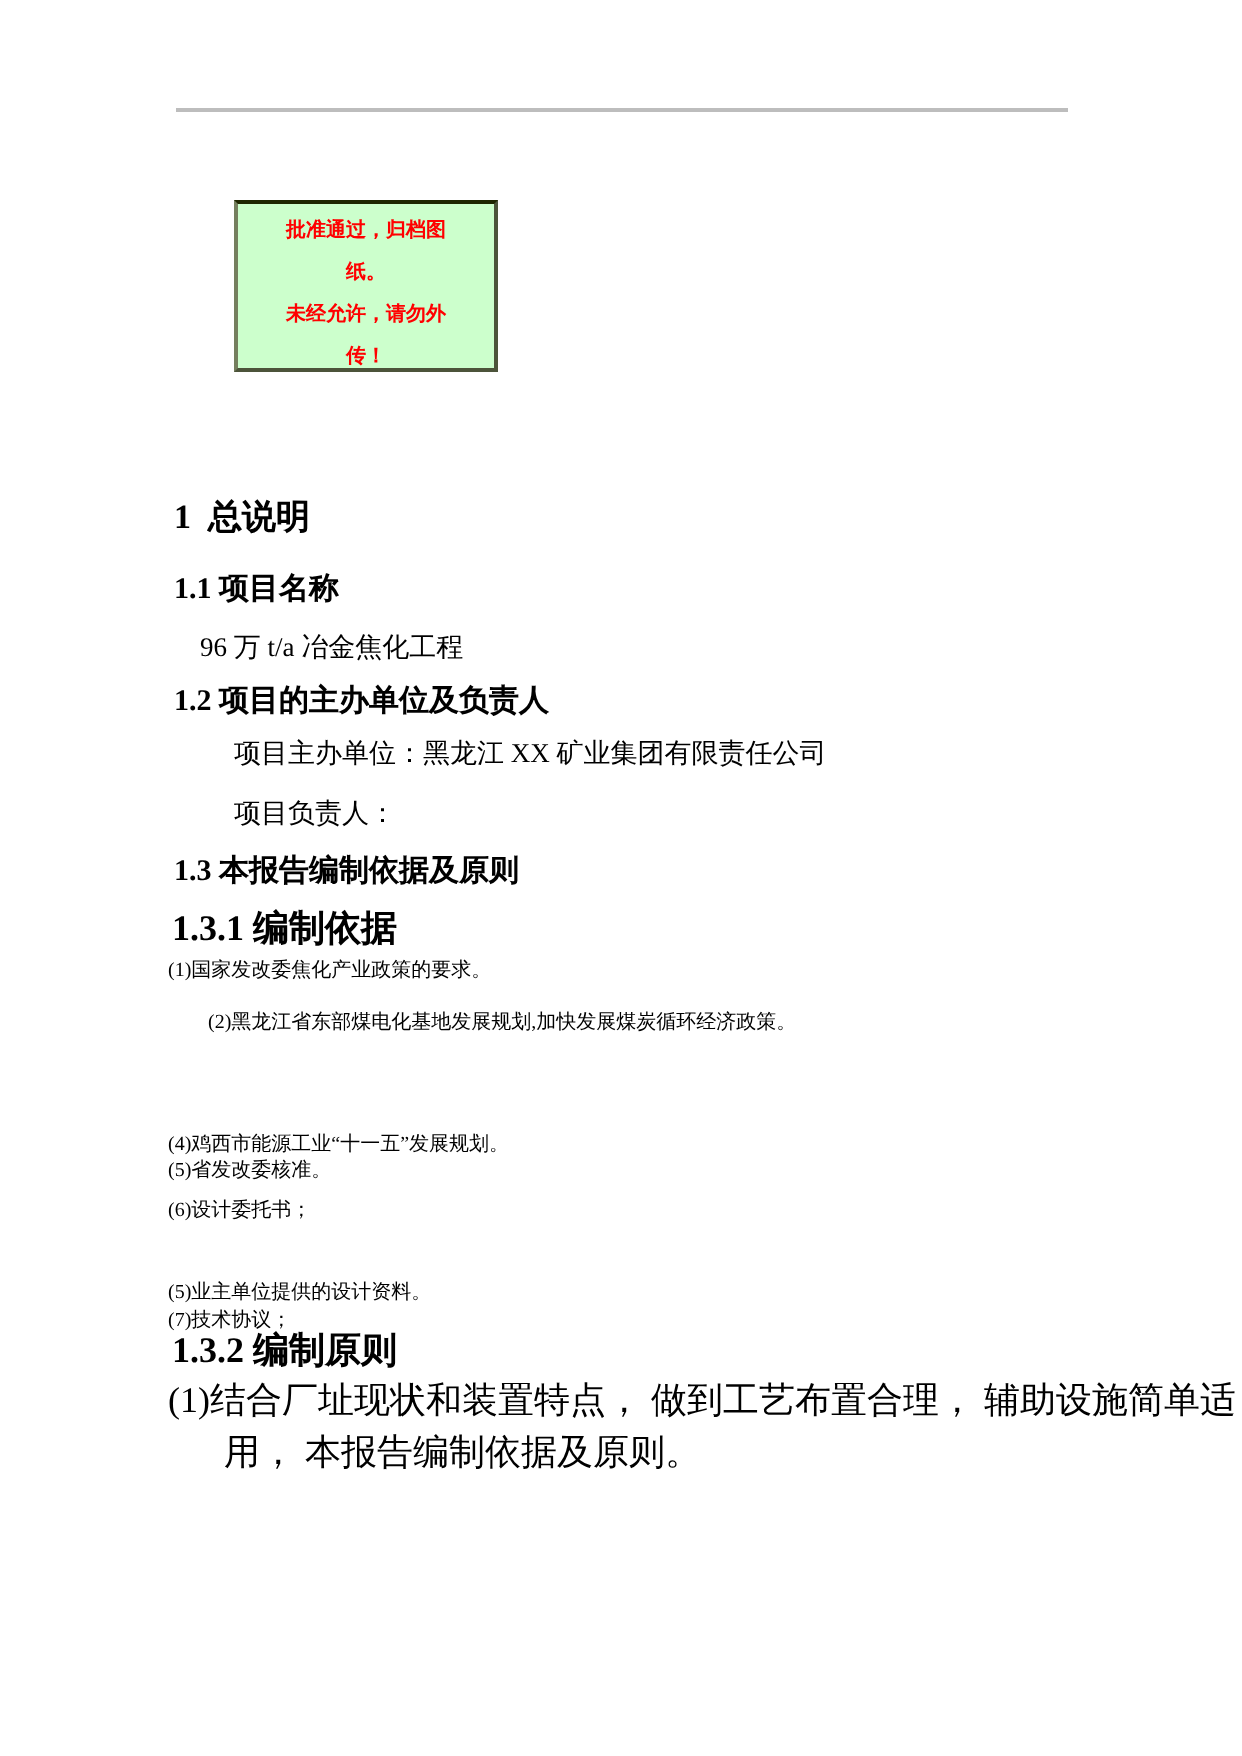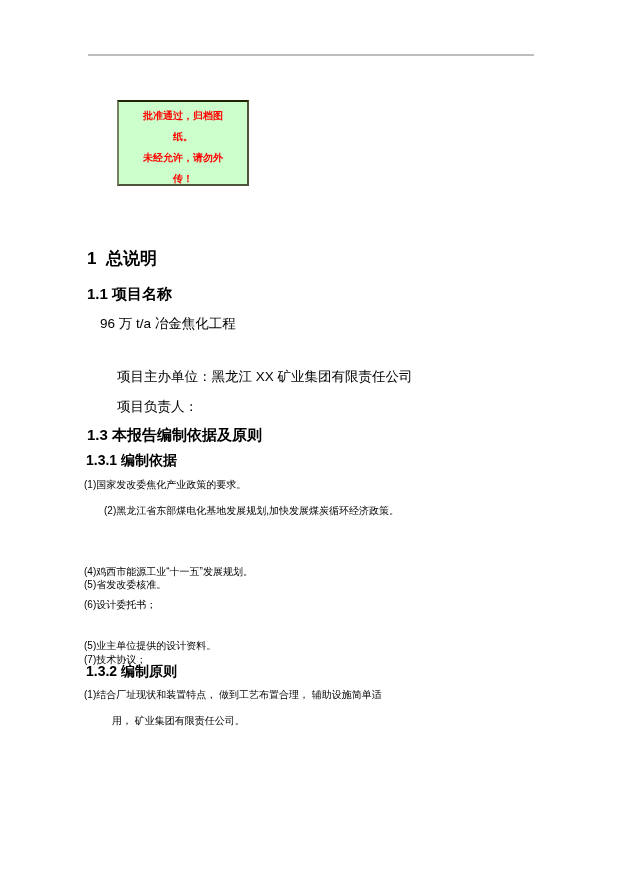--- a/index.html
+++ b/index.html
@@ -6,21 +6,21 @@
     margin: 0;
     padding: 0;
     background: #ffffff;
   }
   .page {
     position: relative;
     width: 621px;
     height: 878px;
     background: #ffffff;
     overflow: hidden;
-    font-family: Liberation Sans, sans-serif;
+    font-family: Liberation Serif, serif;
     color: #000000;
   }
   .header-rule {
     position: absolute;
     left: 88px;
     top: 54px;
     width: 446px;
     height: 2px;
     background: #bdbdbd;
   }
@@ -40,24 +40,24 @@
     line-height: 21px;
     text-align: center;
     padding-top: 3px;
   }
   .abs { position: absolute; white-space: pre; }
   .h1 {
     left: 87px; top: 247px;
     font-size: 17px; font-weight: bold;
   }
   .h2 { font-size: 15px; font-weight: bold; left: 87px; }
-  .h3 { font-size: 14px; font-weight: bold; left: 86px; }
+  .h3 { font-size: 18px; font-weight: bold; left: 86px; }
   .body-text { font-size: 13.5px; }
   .item { font-size: 10px; left: 84px; }
-  .para { font-size: 10px; }
+  .para { font-size: 18px; }
 
   .h-1-1   { top: 285px; }
   .pname   { left: 100px; top: 315px; }
   .h-1-2   { top: 341px; }
   .sponsor { left: 117px; top: 368px; }
   .leader  { left: 117px; top: 398px; }
   .h-1-3   { top: 426px; }
   .h-1-3-1 { top: 452px; }
   .it0 { top: 478px; }
   .it1 { top: 504px; margin-left: 20px; }
@@ -84,32 +84,33 @@
     <div>纸。</div>
     <div>未经允许，请勿外</div>
     <div>传！</div>
   </div>
 
   <div class="abs h1">1  总说明</div>
 
   <div class="abs h2 h-1-1">1.1 项目名称</div>
   <div class="abs body-text pname">96 万 t/a 冶金焦化工程</div>
 
+  <div class="abs h2 h-1-2">1.2 项目的主办单位及负责人</div>
   <div class="abs body-text sponsor">项目主办单位：黑龙江 XX 矿业集团有限责任公司</div>
   <div class="abs body-text leader">项目负责人：</div>
 
   <div class="abs h2 h-1-3">1.3 本报告编制依据及原则</div>
   <div class="abs h3 h-1-3-1">1.3.1 编制依据</div>
 
   <div class="abs item it0">(1)国家发改委焦化产业政策的要求。</div>
   <div class="abs item it1">(2)黑龙江省东部煤电化基地发展规划,加快发展煤炭循环经济政策。</div>
   <div class="abs item it3">(4)鸡西市能源工业“十一五”发展规划。</div>
   <div class="abs item it4">(5)省发改委核准。</div>
   <div class="abs item it5">(6)设计委托书；</div>
   <div class="abs item it6">(7)技术协议；</div>
   <div class="abs item it7">(5)业主单位提供的设计资料。</div>
 
   <div class="abs h3 h-1-3-2">1.3.2 编制原则</div>
 
   <div class="abs para pl0">(1)结合厂址现状和装置特点， 做到工艺布置合理， 辅助设施简单适</div>
-  <div class="abs para pl1">用， 矿业集团有限责任公司。</div>
+  <div class="abs para pl1">用， 本报告编制依据及原则。</div>
 
 </div>
 
 </body></html>

